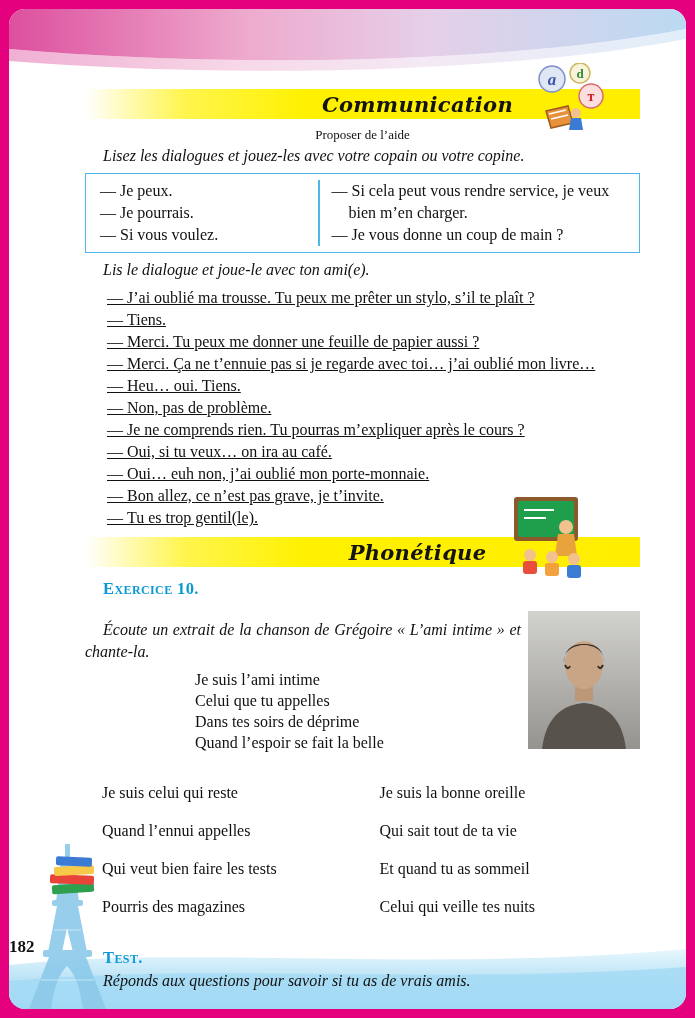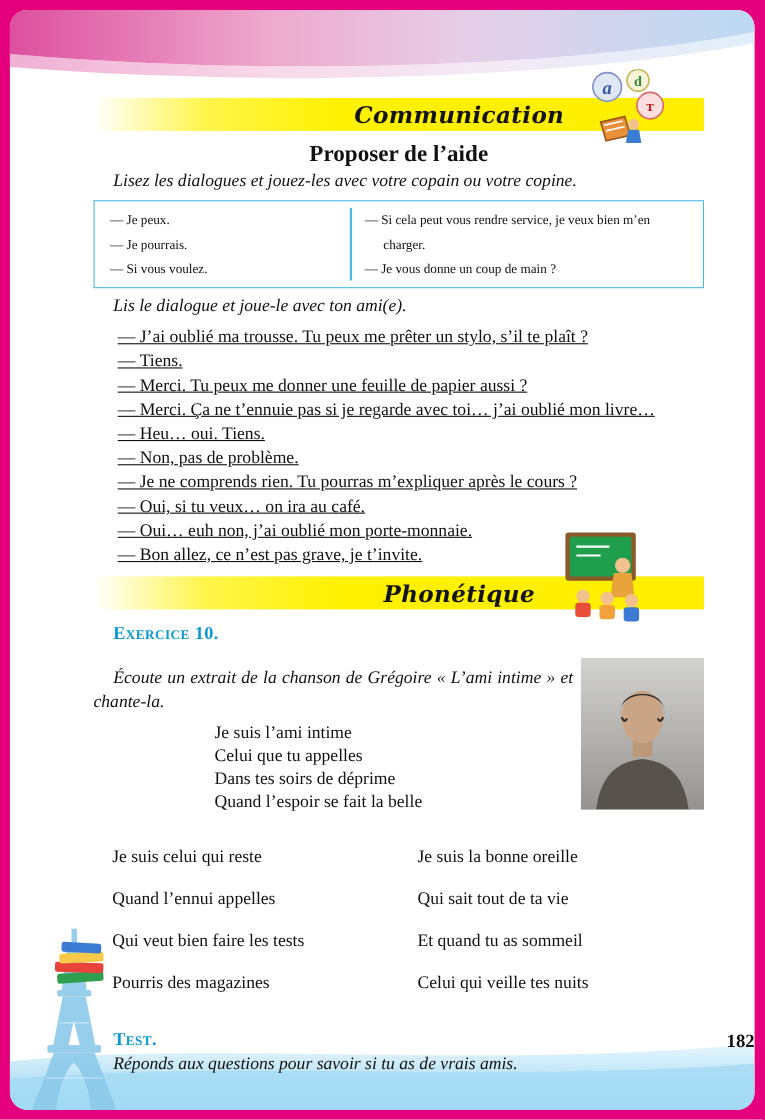--- a/index.html
+++ b/index.html
@@ -24,26 +24,26 @@
   }
   .banner .label {
     font-family:"DejaVu Serif", serif;
     font-style:italic; font-weight:bold; font-size:21px; color:#141414;
     padding-left:110px; letter-spacing:.3px;
   }
   .banner-icon { position:absolute; z-index:3; }
   .icon-letters { right:34px; top:-26px; }
   .icon-classroom { right:40px; top:-44px; }
 
-  .sec-title { margin:8px 0 2px; font-size:21px; font-weight:bold; text-align:center; }
+  .sec-title { margin:8px 0 2px; font-size:13px; font-weight:normal; text-align:center; }
   .instr { margin:2px 0 6px; font-style:italic; font-size:16px; line-height:22px; text-indent:18px; }
 
   .help-box {
     margin:2px 0 6px; border:1.5px solid #4db8e8; display:flex; padding:6px 0;
-    font-size:12px; line-height:22px;
+    font-size:16px; line-height:22px;
   }
   .help-box .col-left { width:232px; padding:0 6px 0 14px; box-sizing:border-box; }
   .help-box .v-divider { width:1.5px; background:#4db8e8; }
   .help-box .col-right { flex:1; padding:0 10px 0 12px; }
   .help-box p { margin:0; }
   .help-box .col-right p { padding-left:17px; text-indent:-17px; }
 
   .dialogue { margin-top:2px;text-decoration:underline; }
   .dialogue p { margin:0; font-size:16px; line-height:22px; text-indent:22px; text-align:justify; }
 
@@ -63,21 +63,21 @@
   }
 
   .stanza { margin:6px 0 12px 110px; }
   .stanza p { margin:0; font-size:16px; line-height:21px; }
 
   .lyr-cols { display:flex; }
   .lyr-col { width:285px; }
   .lyr-col p { margin:17px; font-size:16px; line-height:21px; }
 
   .page-number {
-    position:absolute; bottom:52px; left:0; width:100%; text-align:right;
+    position:absolute; bottom:52px; left:0; width:100%; text-align:left;
     font-weight:bold; font-size:17px; z-index:4; color:#111;
   }
   .eiffel { position:absolute; left:12px; bottom:0; z-index:3; }
   .books { position:absolute; left:36px; bottom:112px; z-index:4; }
 </style>
 </head>
 <body>
 
 <div class="page">
   <div class="inner">
@@ -169,20 +169,21 @@
         <p>—&nbsp;J’ai oublié ma trousse. Tu peux me prêter un stylo, s’il te plaît&nbsp;?</p>
         <p>—&nbsp;Tiens.</p>
         <p>—&nbsp;Merci. Tu peux me donner une feuille de papier aussi&nbsp;?</p>
         <p>—&nbsp;Merci. Ça ne t’ennuie pas si je regarde avec toi… j’ai oublié mon livre…</p>
         <p>—&nbsp;Heu… oui. Tiens.</p>
         <p>—&nbsp;Non, pas de problème.</p>
         <p>—&nbsp;Je ne comprends rien. Tu pourras m’expliquer après le cours&nbsp;?</p>
         <p>—&nbsp;Oui, si tu veux… on ira au café.</p>
         <p>—&nbsp;Oui… euh non, j’ai oublié mon porte-monnaie.</p>
         <p>—&nbsp;Bon allez, ce n’est pas grave, je t’invite.</p>
+        <p>—&nbsp;Tu es trop gentil(le).</p>
       </div>
 
       <div class="banner banner-phon">
         <span class="label">Phonétique</span>
         <svg class="banner-icon icon-classroom" width="88" height="86" viewBox="0 0 88 86">
           <rect x="2" y="4" width="64" height="44" rx="3" fill="#8a5a2b"></rect>
           <rect x="6" y="8" width="56" height="36" rx="2" fill="#1f9e4b"></rect>
           <line x1="12" y1="17" x2="42" y2="17" stroke="#ffffff" stroke-width="2"></line>
           <line x1="12" y1="25" x2="34" y2="25" stroke="#ffffff" stroke-width="2"></line>
           <circle cx="54" cy="34" r="7" fill="#f3c18e"></circle>

